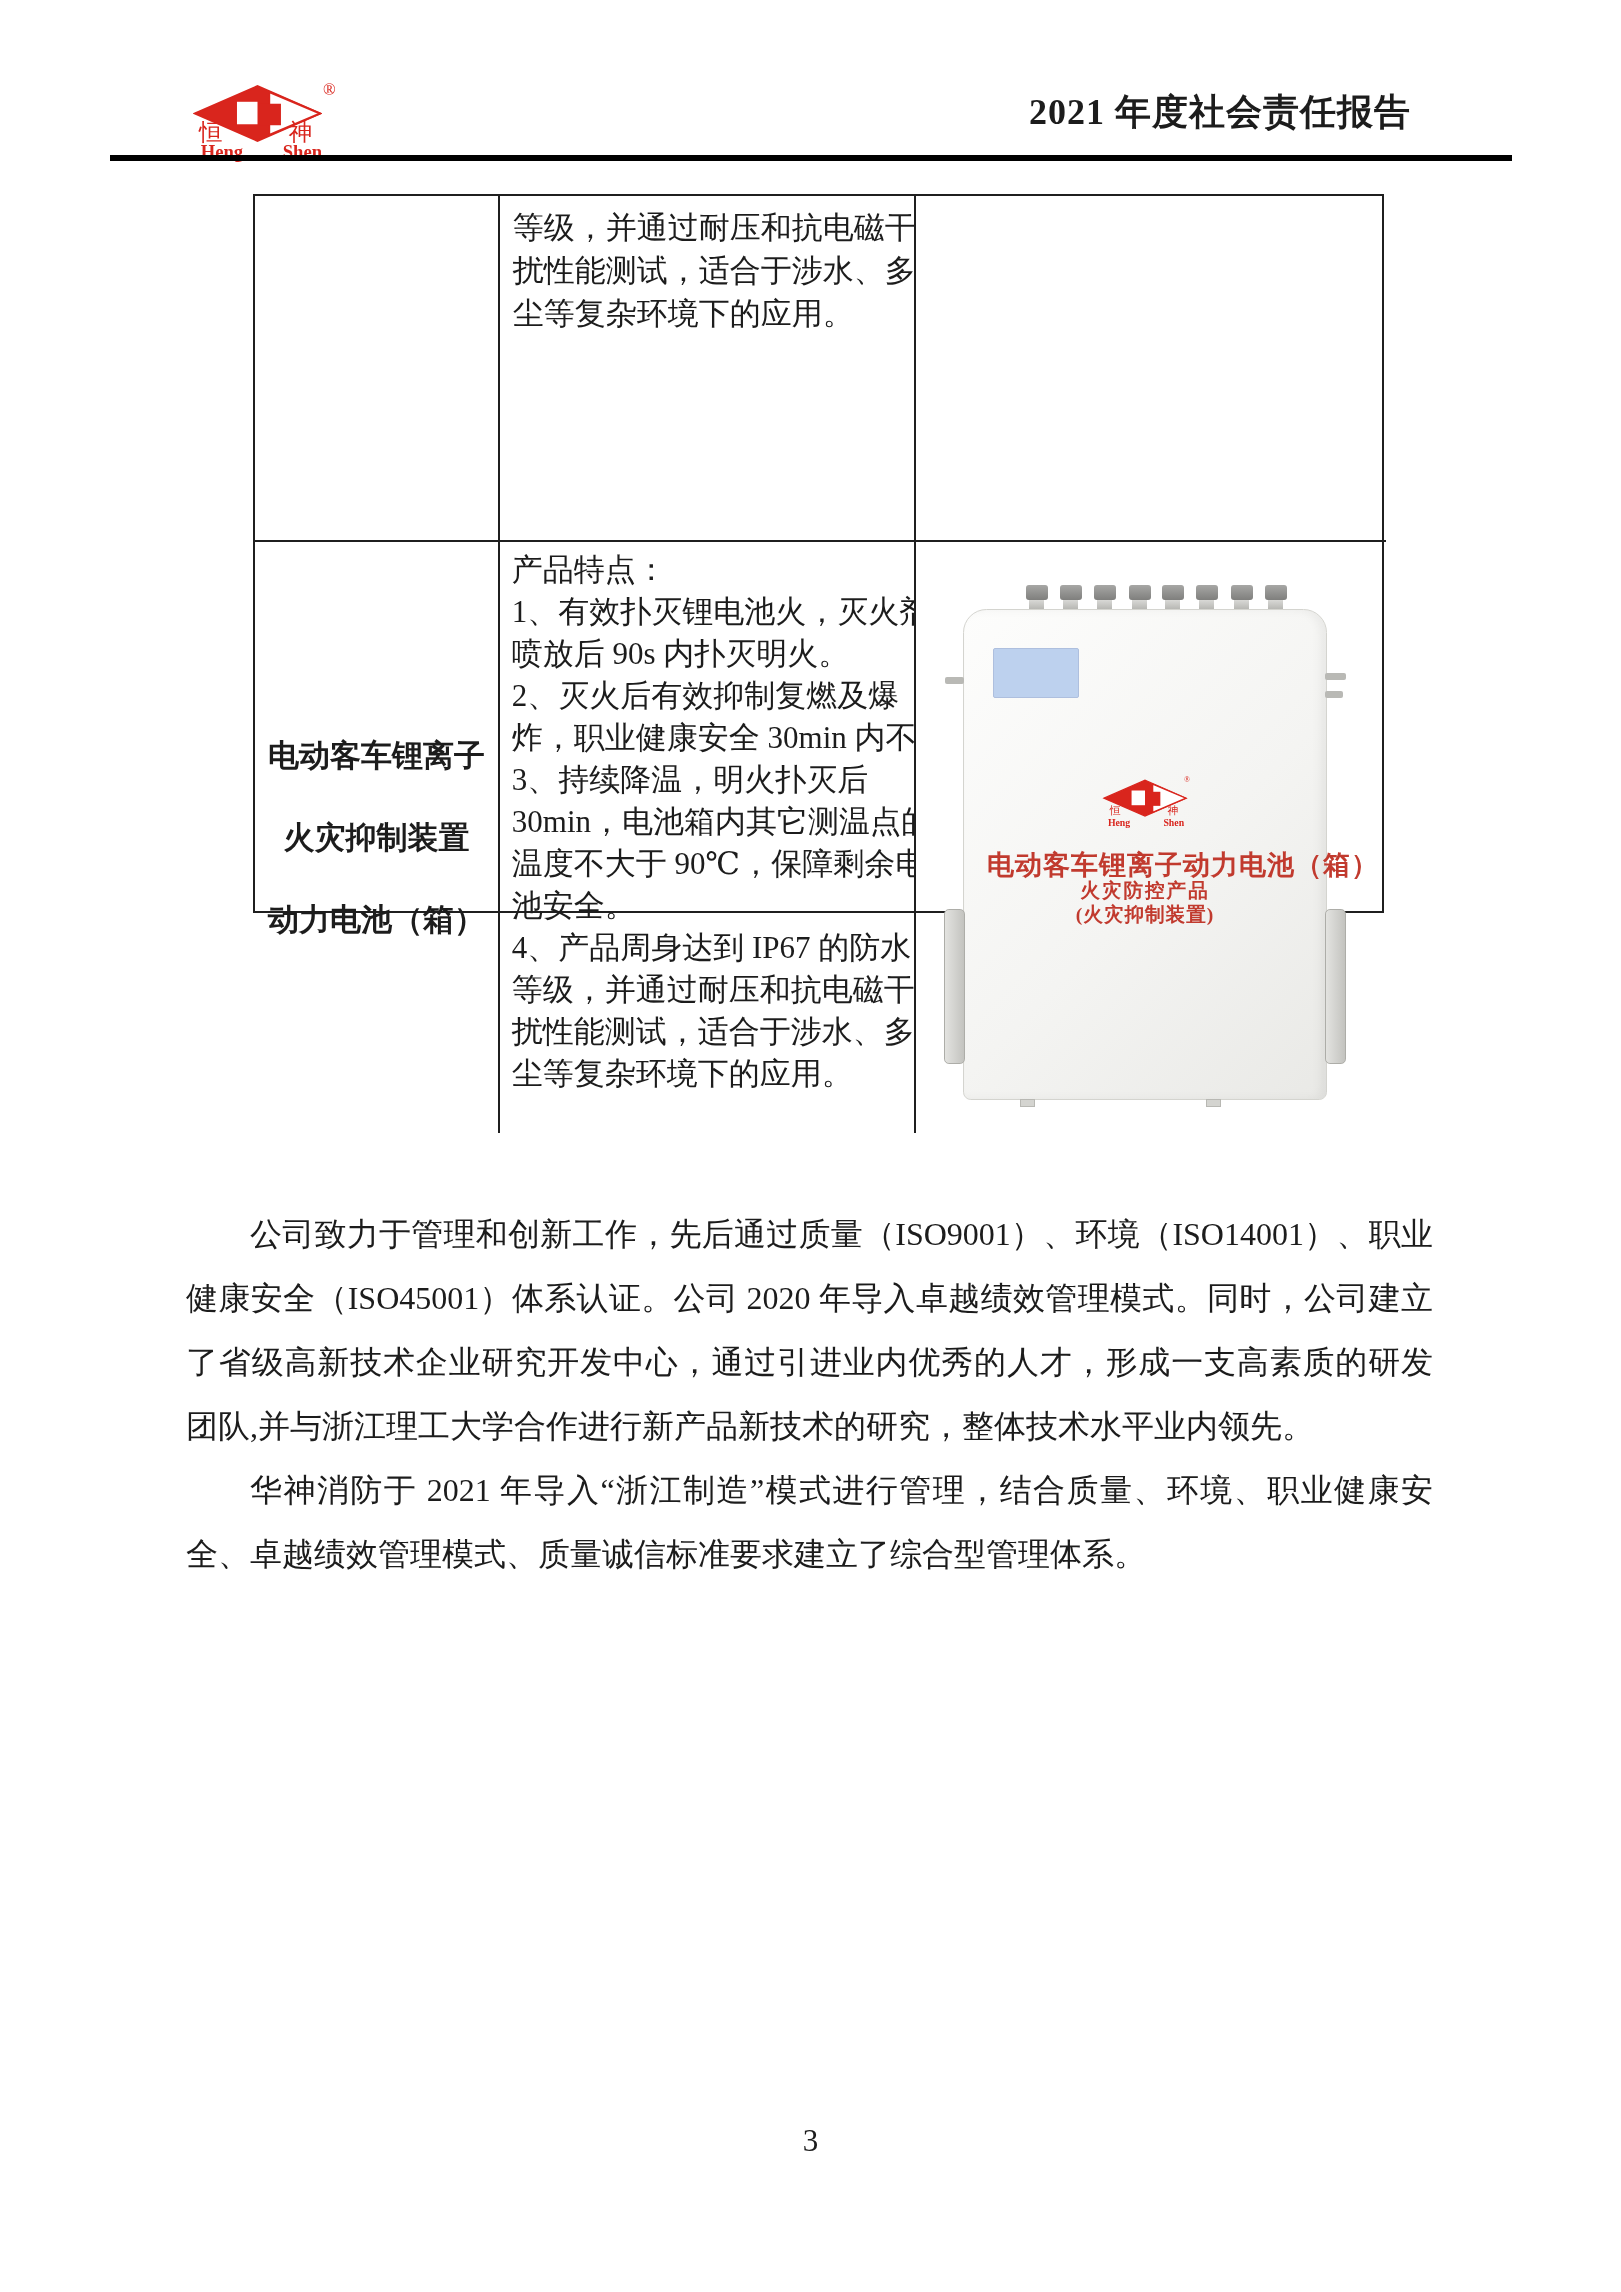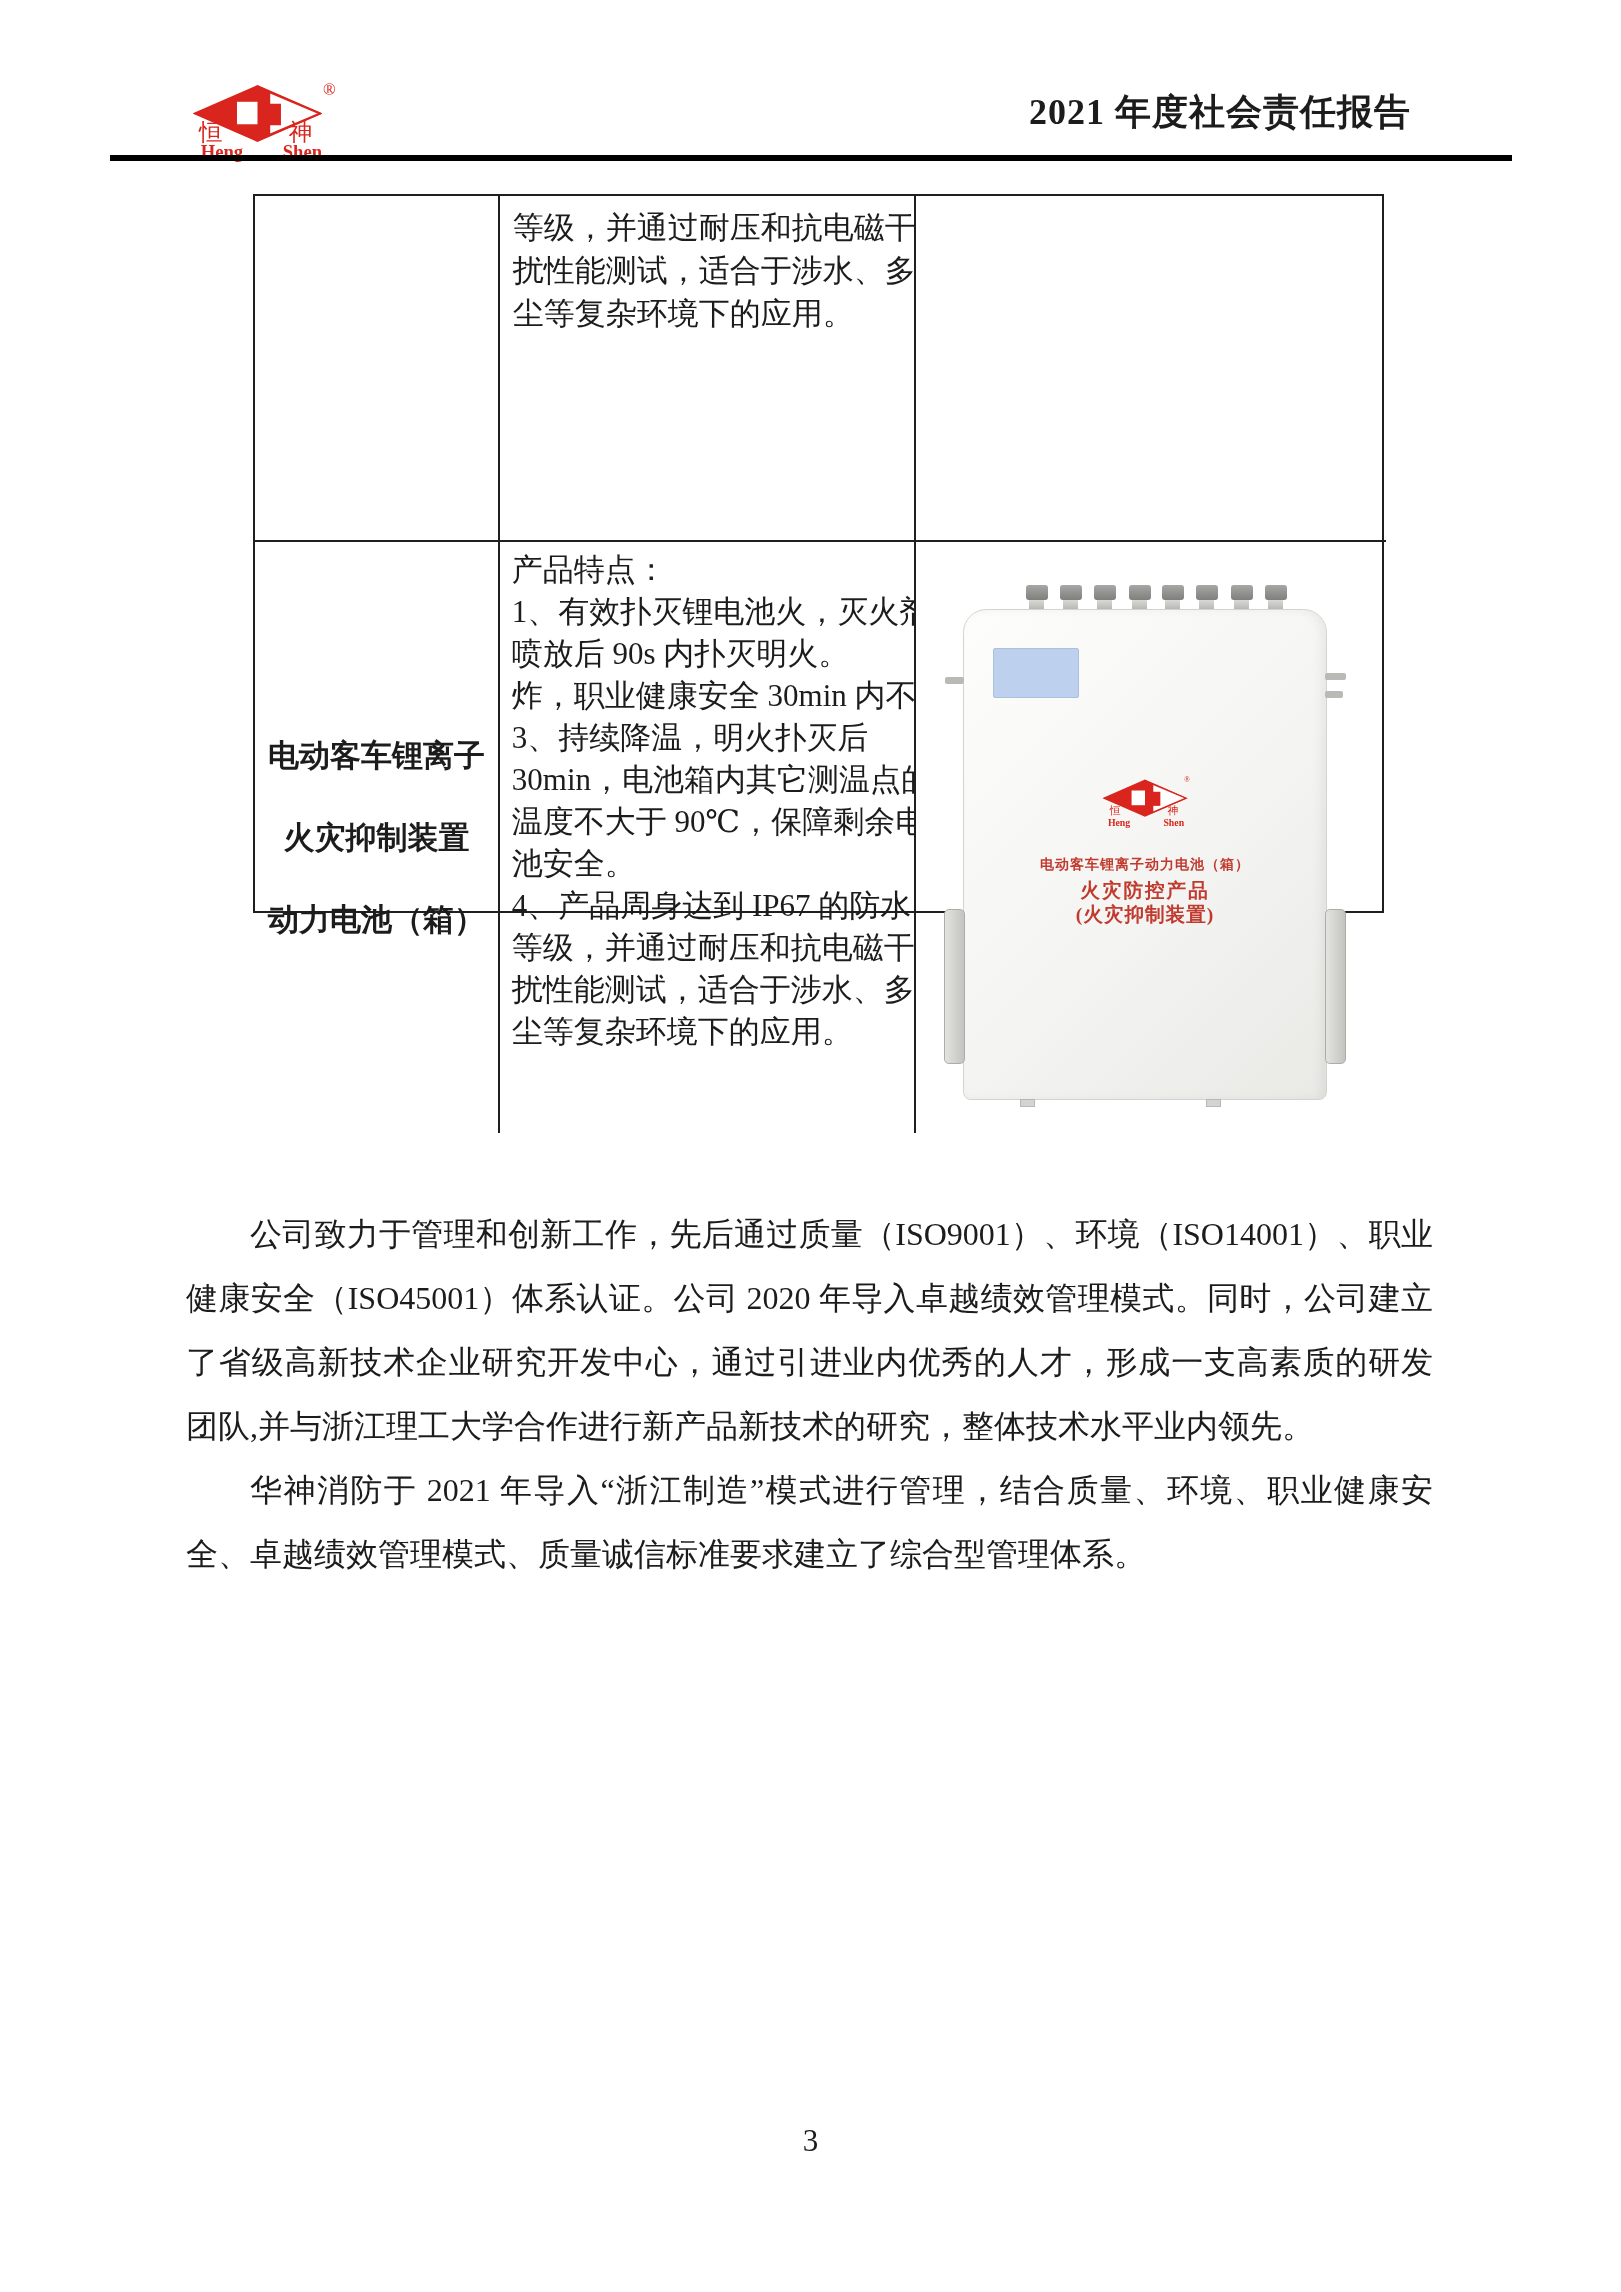--- a/index.html
+++ b/index.html
@@ -86,21 +86,21 @@
   .mini-logo .hanzi.left{left:7.8px;}
   .mini-logo .hanzi.right{right:9.8px;}
   .mini-logo .latin{position:absolute;top:39px;color:var(--brand-red);font-size:9.8px;font-weight:bold;line-height:9.8px;}
   .mini-logo .latin.left{left:5.9px;}
   .mini-logo .latin.right{right:3.9px;}
   .mini-logo .reg{position:absolute;right:-2px;top:-3.9px;color:var(--brand-red);font-size:7.8px;}
   .device-text{
     position:absolute;left:47px;top:310px;width:364px;
     text-align:center;color:var(--device-red);font-weight:bold;
   }
-  .device-text div:nth-child(1){font-size:14px;line-height:26.5px;letter-spacing:1px;white-space:nowrap;}
+  .device-text div:nth-child(1){font-size:27px;line-height:26.5px;letter-spacing:1px;white-space:nowrap;padding-left:24px;}
   .device-text div:nth-child(2){font-size:19.6px;line-height:24.5px;letter-spacing:2px;}
   .device-text div:nth-child(3){font-size:19.6px;line-height:23.5px;letter-spacing:1px;}
 
   
   .body-text{
     position:absolute;left:186px;top:1202px;width:1247px;
     font-size:32px;line-height:64px;text-align:justify;
   }
   .body-text p{text-indent:2em;margin:0;}
 
@@ -140,20 +140,21 @@
 
     <div class="cell last-row cell-name">
         <div>电动客车锂离子</div>
         <div>火灾抑制装置</div>
         <div>动力电池（箱）</div>
       </div>
     <div class="cell last-row cell-features">
         <div>产品特点：</div>
         <div>1、有效扑灭锂电池火，灭火剂</div>
         <div>喷放后 90s 内扑灭明火。</div>
+        <div>2、灭火后有效抑制复燃及爆</div>
         <div>炸，职业健康安全 30min 内不复</div>
         <div>3、持续降温，明火扑灭后</div>
         <div>30min，电池箱内其它测温点的</div>
         <div>温度不大于 90℃，保障剩余电</div>
         <div>池安全。</div>
         <div>4、产品周身达到 IP67 的防水</div>
         <div>等级，并通过耐压和抗电磁干</div>
         <div>扰性能测试，适合于涉水、多</div>
         <div>尘等复杂环境下的应用。</div>
       </div>

